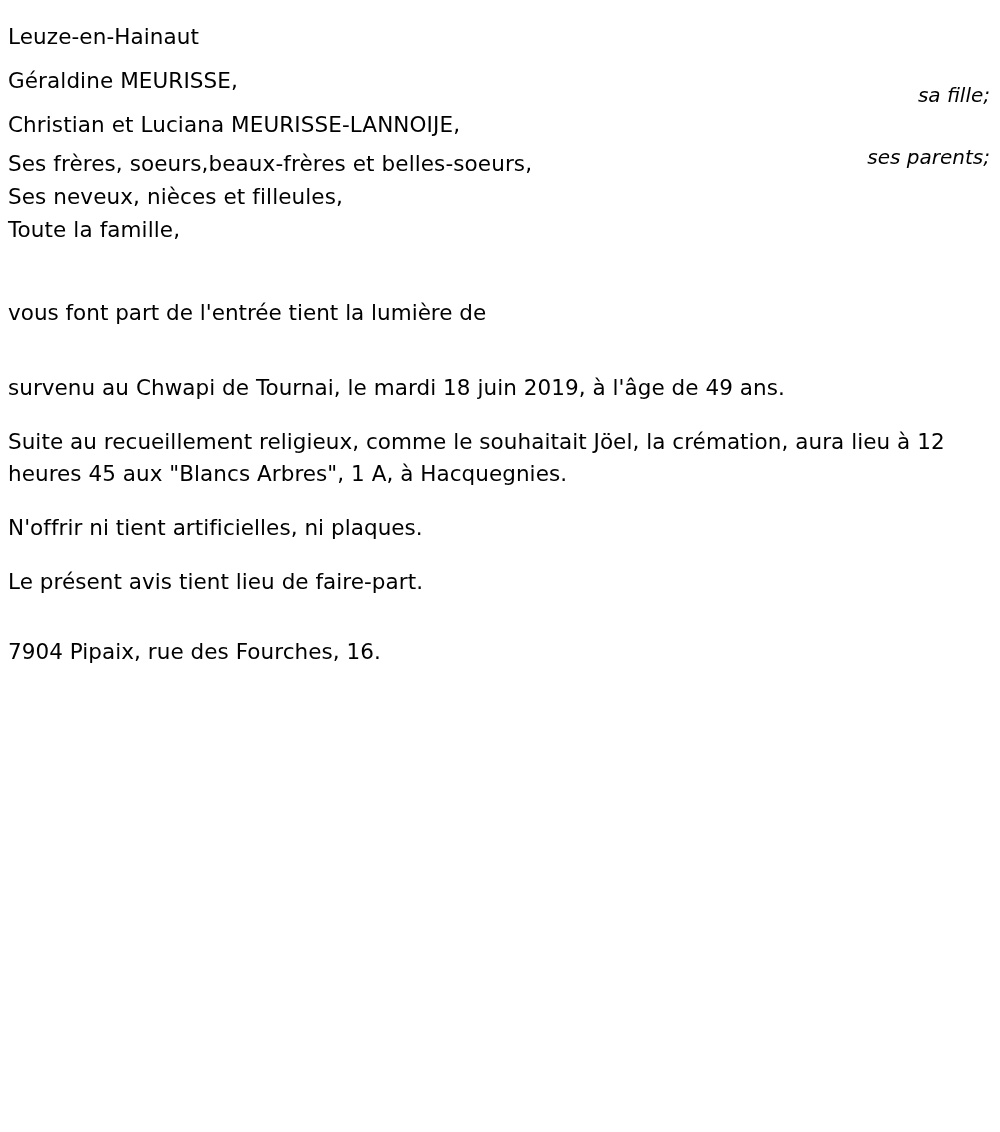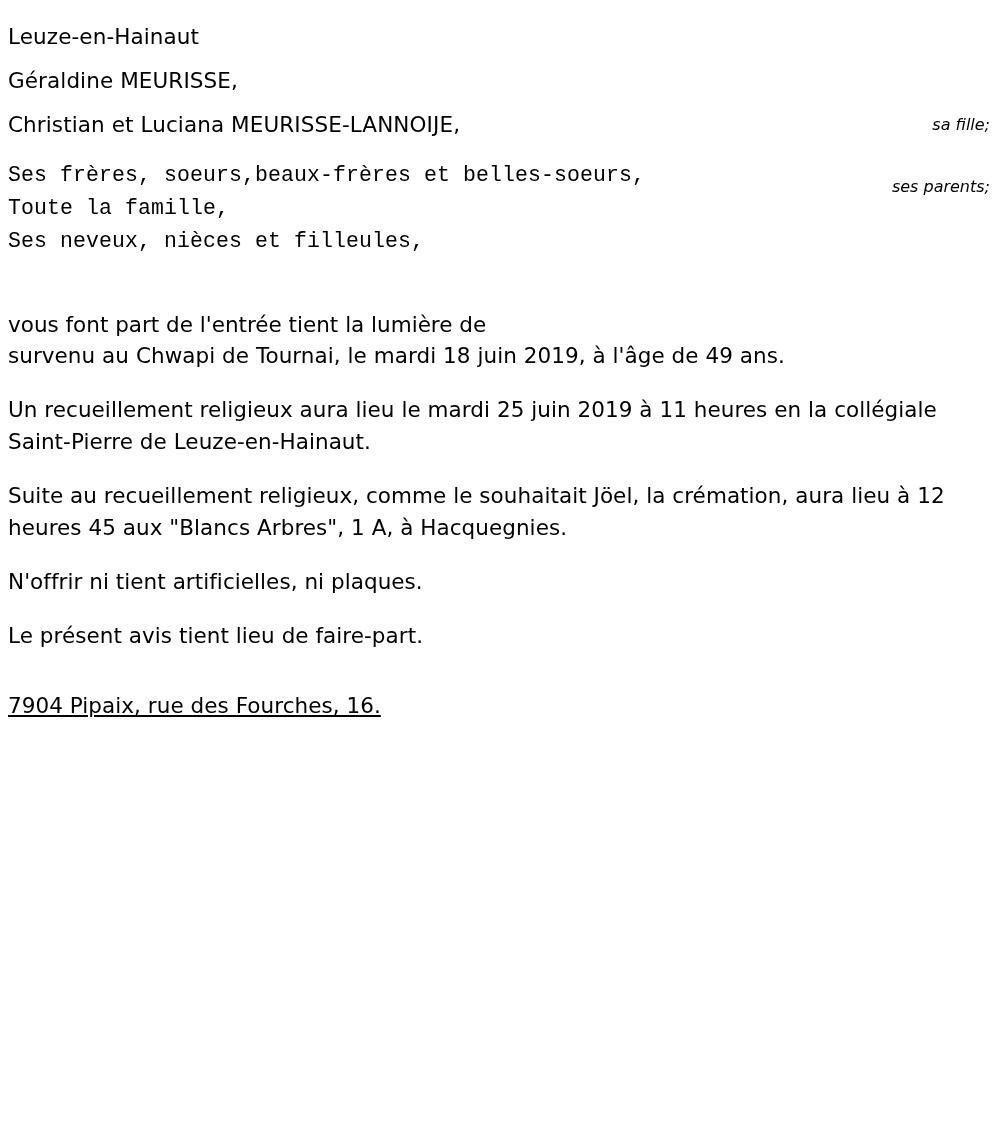--- a/index.html
+++ b/index.html
@@ -30,36 +30,34 @@
   }
   .announcer-name {
     font-size: 21.5px;
     line-height: 44px;
     letter-spacing: 0.1px;
     white-space: nowrap;
   }
   .relation {
     position: absolute;
     right: 10px;
-    font-size: 16px;
+    font-size: 20px;
     font-style: italic;
     line-height: 1;
     white-space: nowrap;
-    margin-top: 32px;
   }
   .rel-fille { top: 85px; }
   .rel-parents { top: 147px; text-align: right; }
 
   .line-leuze { padding-top: 15px; }
 
   
   .family-list {
     padding: 0 8px;
-    margin-top: 12px;
-    font-family: Liberation Mono, monospace;
+    margin-top: 0;
   }
   .family-list .fam-line {
     font-size: 21.5px;
     line-height: 33px;
     letter-spacing: 0.1px;
     white-space: nowrap;
   }
 
   
   .lead-in {
@@ -75,33 +73,33 @@
     margin-top: 48px;
     font-size: 29px;
     font-weight: bold;
     line-height: 34px;
     letter-spacing: 0.2px;
   }
 
   
   .body-text {
     padding: 0 10px 0 8px;
+    margin-top: 44px;
   }
   .body-text p {
     margin: 0 0 22px 0;
     font-size: 21.5px;
     line-height: 32px;
     letter-spacing: 0.05px;
   }
   .body-text p.spaced-before {
     margin-top: 38px;
   }
   .body-text p:last-child {
     margin-bottom: 0;
-    text-decoration: underline;
   }
 </style>
 </head>
 <body>
 
 <div class="notice">
 
   <div class="announcers">
     <div class="announcer-name line-leuze">Leuze-en-Hainaut</div>
 
@@ -109,29 +107,28 @@
 
     <div class="announcer-name">Christian et Luciana MEURISSE-LANNOIJE,</div>
 
     <div class="relation rel-fille">sa fille;</div>
 
     <div class="relation rel-parents">ses parents;</div>
   </div>
 
   <div class="family-list">
     <div class="fam-line">Ses frères, soeurs,beaux-frères et belles-soeurs,</div>
+    <div class="fam-line">Ses neveux, nièces et filleules,</div>
     <div class="fam-line">Toute la famille,</div>
-    <div class="fam-line">Ses neveux, nièces et filleules,</div>
   </div>
 
   <div class="lead-in">vous font part de l'entrée tient la lumière de</div>
 
 
   <div class="body-text">
     <p>survenu au Chwapi de Tournai, le mardi 18 juin 2019, à l'âge de 49 ans.</p>
-    <p>Un recueillement religieux aura lieu le mardi 25 juin 2019 à 11 heures en la collégiale Saint-Pierre de Leuze-en-Hainaut.</p>
     <p>Suite au recueillement religieux, comme le souhaitait Jöel, la crémation, aura lieu à 12 heures 45 aux "Blancs Arbres", 1 A, à Hacquegnies.</p>
     <p>N'offrir ni tient artificielles, ni plaques.</p>
     <p>Le présent avis tient lieu de faire-part.</p>
     <p class="spaced-before">7904 Pipaix, rue des Fourches, 16.</p>
   </div>
 
 </div>
 
 </body></html>

